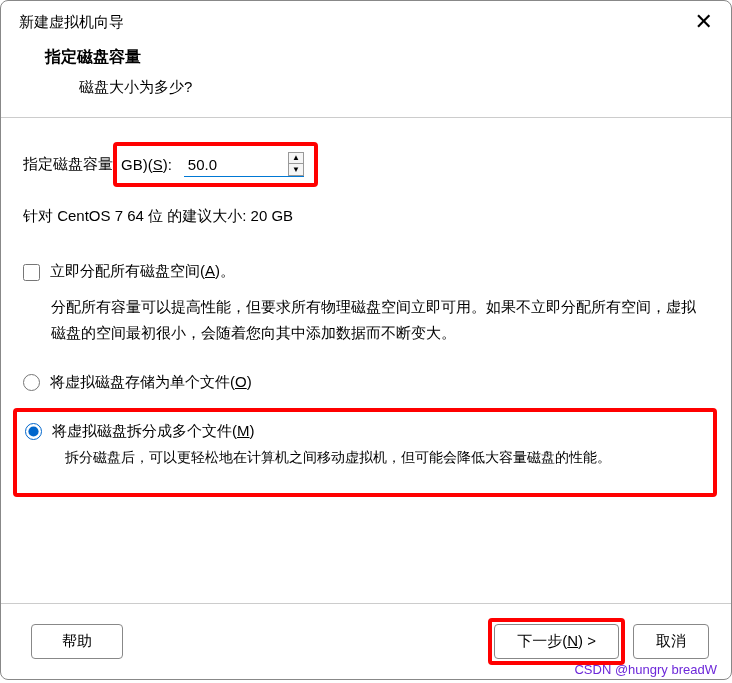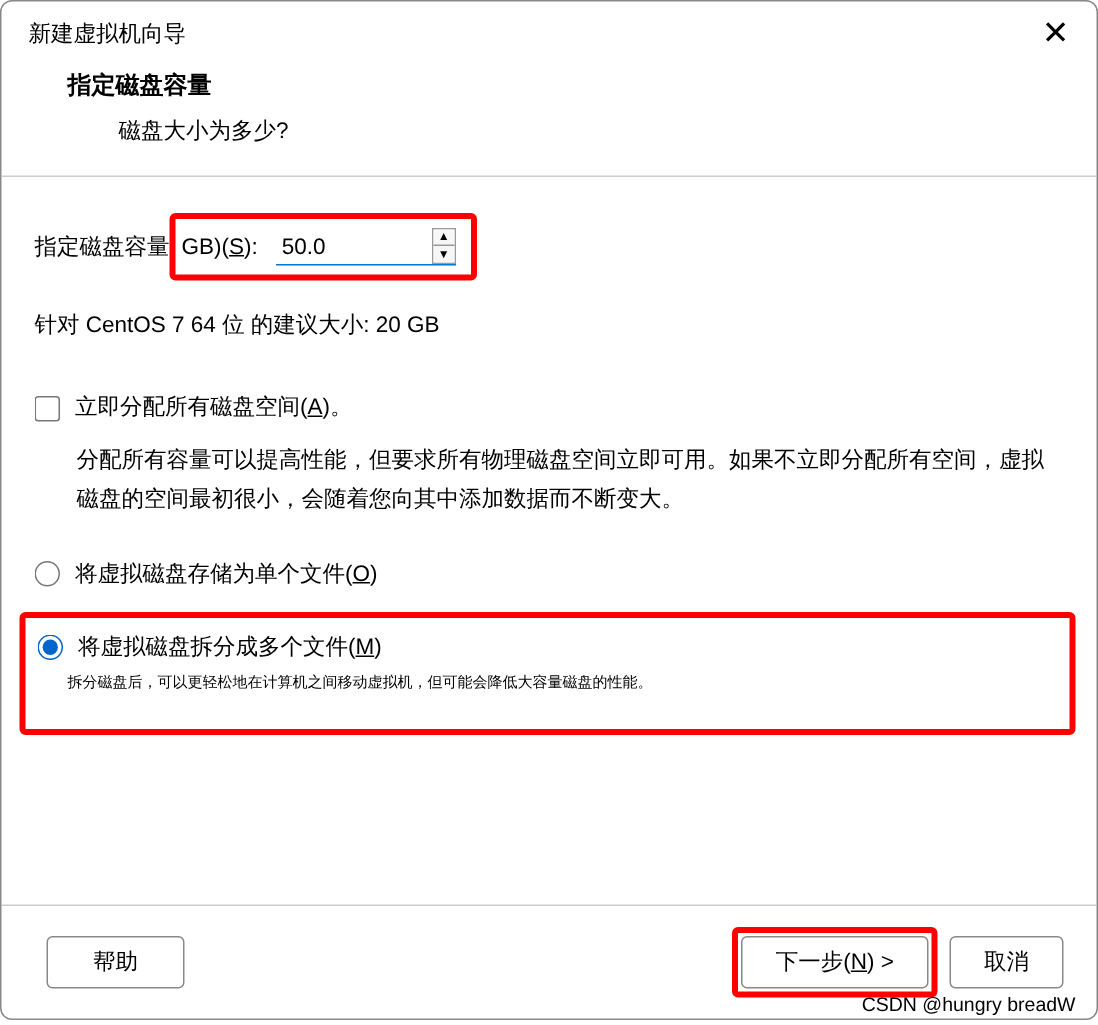--- a/index.html
+++ b/index.html
@@ -142,24 +142,25 @@
       accent-color: #0066cc;
     }
     .radio-group-highlight {
       border: 4px solid #ff0000;
       border-radius: 4px;
       padding: 10px 8px 22px 8px;
       margin-left: -10px;
       margin-right: -8px;
     }
     .radio-description {
-      margin-left: 20px;
+      margin-left: 40px;
       margin-top: 6px;
       line-height: 1.7;
-      font-size: 10px;
+      font-size: 14px;
+      font-family: Liberation Mono, monospace;
     }
     .footer {
       position: absolute;
       bottom: 0;
       left: 0;
       right: 0;
       border-top: 1px solid #ccc;
       padding: 14px 22px;
       display: flex;
       align-items: center;
@@ -189,21 +190,21 @@
       display: inline-block;
       margin-left: 8px;
     }
     .btn-next-wrap .btn {
       margin-left: 0;
     }
     .watermark {
       position: absolute;
       bottom: 2px;
       right: 14px;
-      color: #000000;
+      color: #6d28d9;
       font-size: 13px;
       pointer-events: none;
     }
   </style>
 </head>
 <body>
 
 <div class="dialog">
 
   <div class="titlebar">

